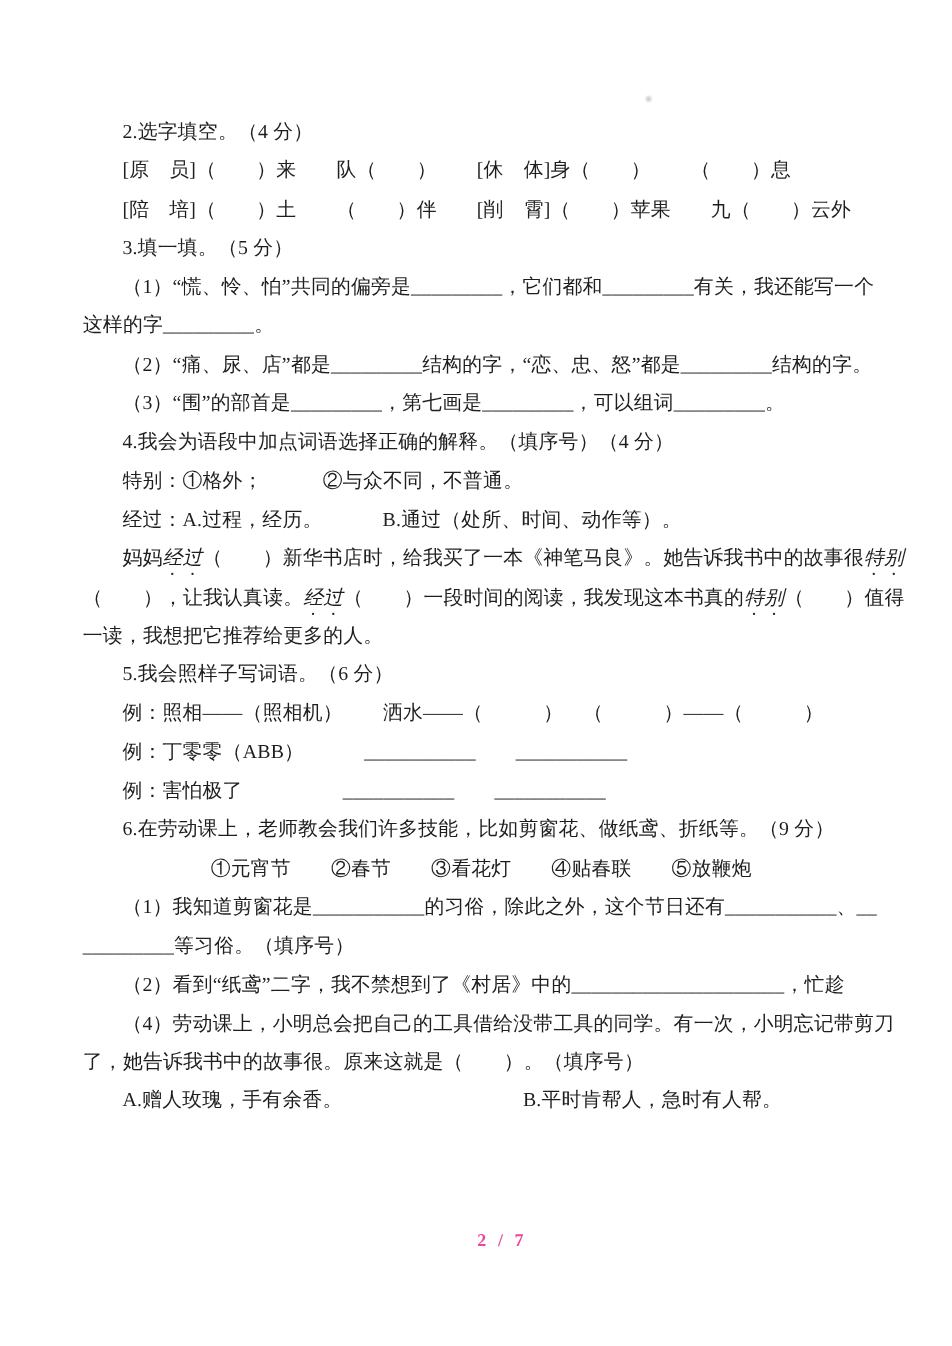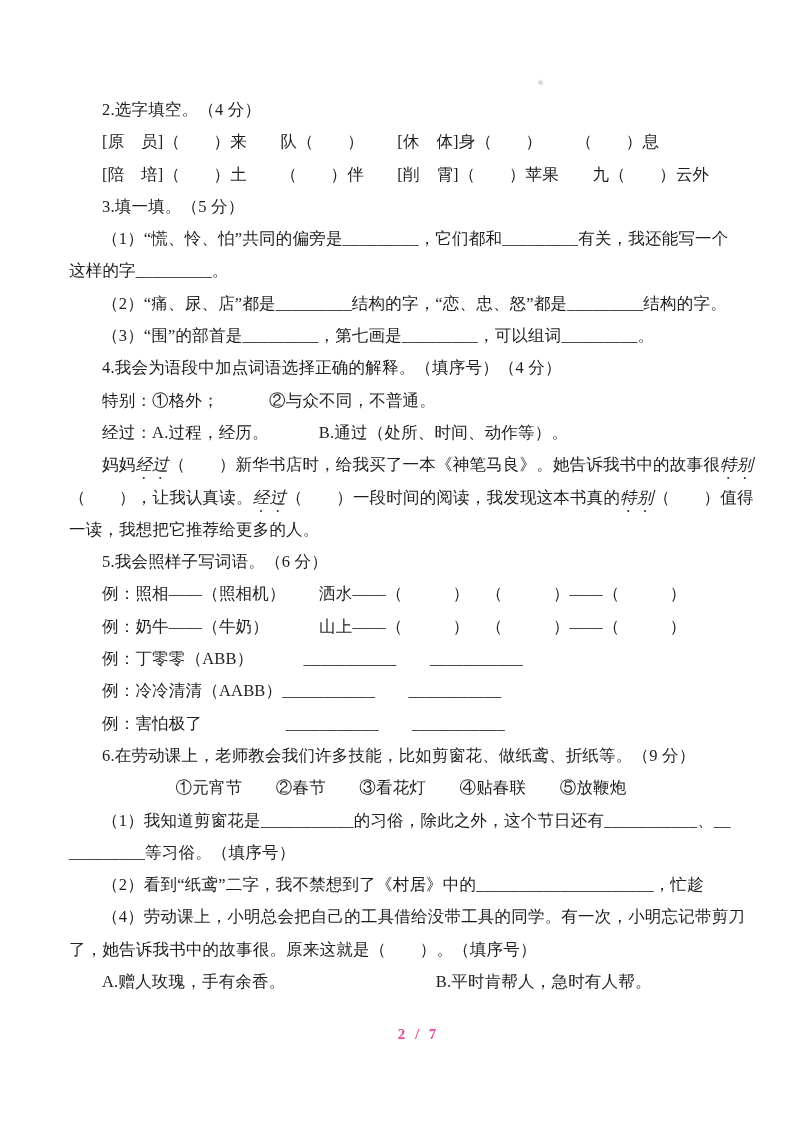--- a/index.html
+++ b/index.html
@@ -75,23 +75,21 @@
       <div class="line indent"><span>（2）“痛、尿、店”都是_________结构的字，“恋、忠、怒”都是_________结构的字。</span></div>
       <div class="line indent"><span>（3）“围”的部首是_________，第七画是_________，可以组词_________。</span></div>
       <div class="line indent"><span>4.我会为语段中加点词语选择正确的解释。（填序号）（4 分）</span></div>
       <div class="line indent"><span>特别：①格外；　　　②与众不同，不普通。</span></div>
       <div class="line indent"><span>经过：A.过程，经历。　　　B.通过（处所、时间、动作等）。</span></div>
       <div class="line indent"><span>妈妈</span><span class="dot-em">经过</span><span>（　　）新华书店时，给我买了一本《神笔马良》。她告诉我书中的故事很</span><span class="dot-em">特别</span></div>
       <div class="line"><span>（　　），让我认真读。</span><span class="dot-em">经过</span><span>（　　）一段时间的阅读，我发现这本书真的</span><span class="dot-em">特别</span><span>（　　）值得</span></div>
       <div class="line"><span>一读，我想把它推荐给更多的人。</span></div>
       <div class="line indent"><span>5.我会照样子写词语。（6 分）</span></div>
       <div class="line indent"><span>例：照相——（照相机）　　洒水——（　　　）　（　　　）——（　　　）</span></div>
-      <div class="line indent"><span>例：奶牛——（牛奶）　　　山上——（　　　）　（　　　）——（　　　）</span></div>
       <div class="line indent"><span>例：丁零零（ABB）　　　___________　　___________</span></div>
-      <div class="line indent"><span>例：冷冷清清（AABB）___________　　___________</span></div>
       <div class="line indent"><span>例：害怕极了　　　　　___________　　___________</span></div>
       <div class="line indent"><span>6.在劳动课上，老师教会我们许多技能，比如剪窗花、做纸鸢、折纸等。（9 分）</span></div>
       <div class="line center"><span>①元宵节　　②春节　　③看花灯　　④贴春联　　⑤放鞭炮</span></div>
       <div class="line indent"><span>（1）我知道剪窗花是___________的习俗，除此之外，这个节日还有___________、__</span></div>
       <div class="line"><span>_________等习俗。（填序号）</span></div>
       <div class="line indent"><span>（2）看到“纸鸢”二字，我不禁想到了《村居》中的_____________________，忙趁</span></div>
       <div class="line indent"><span>（4）劳动课上，小明总会把自己的工具借给没带工具的同学。有一次，小明忘记带剪刀</span></div>
       <div class="line"><span>了，她告诉我书中的故事很。原来这就是（　　）。（填序号）</span></div>
       <div class="line indent"><span>A.赠人玫瑰，手有余香。　　　　　　　　　B.平时肯帮人，急时有人帮。</span></div>
     </div>

